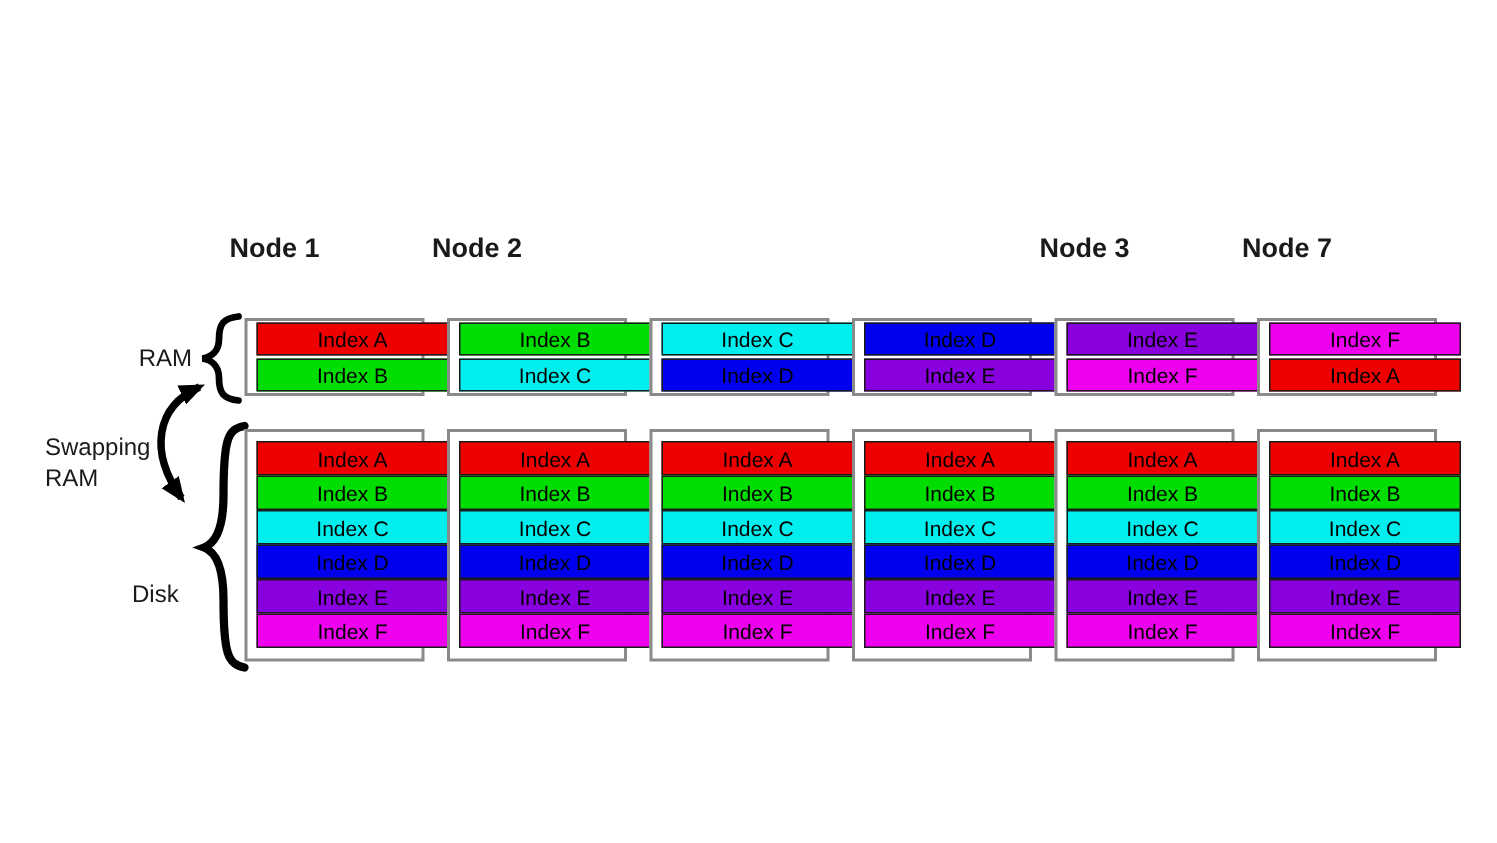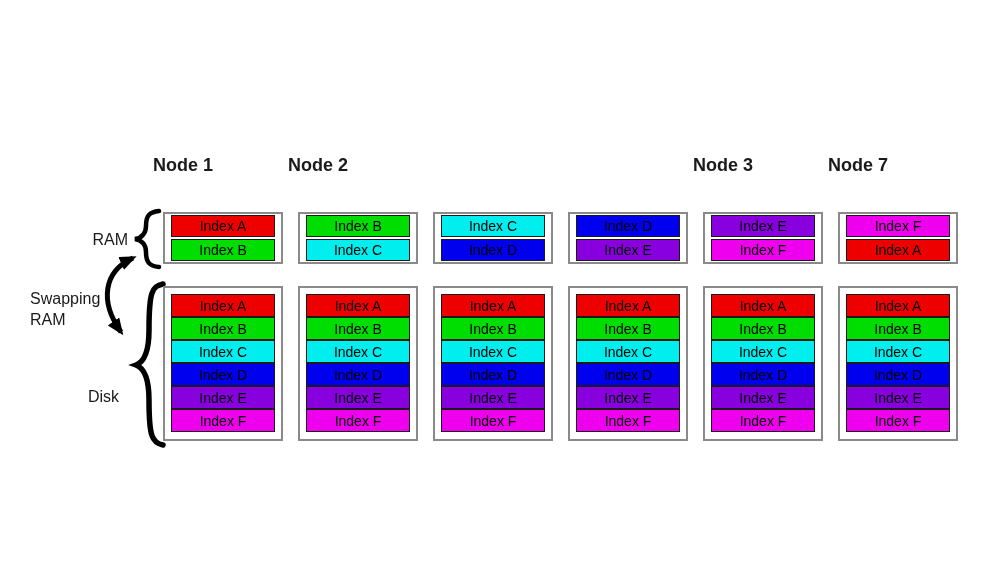--- a/index.html
+++ b/index.html
@@ -14,21 +14,21 @@
   }
   .ram-box{
     position:absolute;top:57px;left:0;width:120px;height:52px;
     border:2px solid #8a8a8a;background:#fff;box-sizing:border-box;
   }
   .disk-box{
     position:absolute;top:131px;left:0;width:120px;height:155px;
     border:2px solid #8a8a8a;background:#fff;box-sizing:border-box;
   }
   .block{
-    position:absolute;left:6px;width:104px;height:23px;box-sizing:border-box;
+    position:absolute;left:6px;width:128px;height:23px;box-sizing:border-box;
     border:1px solid #1a1a1a;display:flex;align-items:center;justify-content:center;
     font-size:14px;color:#000;white-space:nowrap;overflow:hidden;
   }
   .ram-box .r0{top:1px;height:22px;}
   .ram-box .r1{top:25px;height:22px;}
   .disk-box .d0{top:6px;}
   .disk-box .d1{top:29px;}
   .disk-box .d2{top:52px;}
   .disk-box .d3{top:75px;}
   .disk-box .d4{top:98px;}

